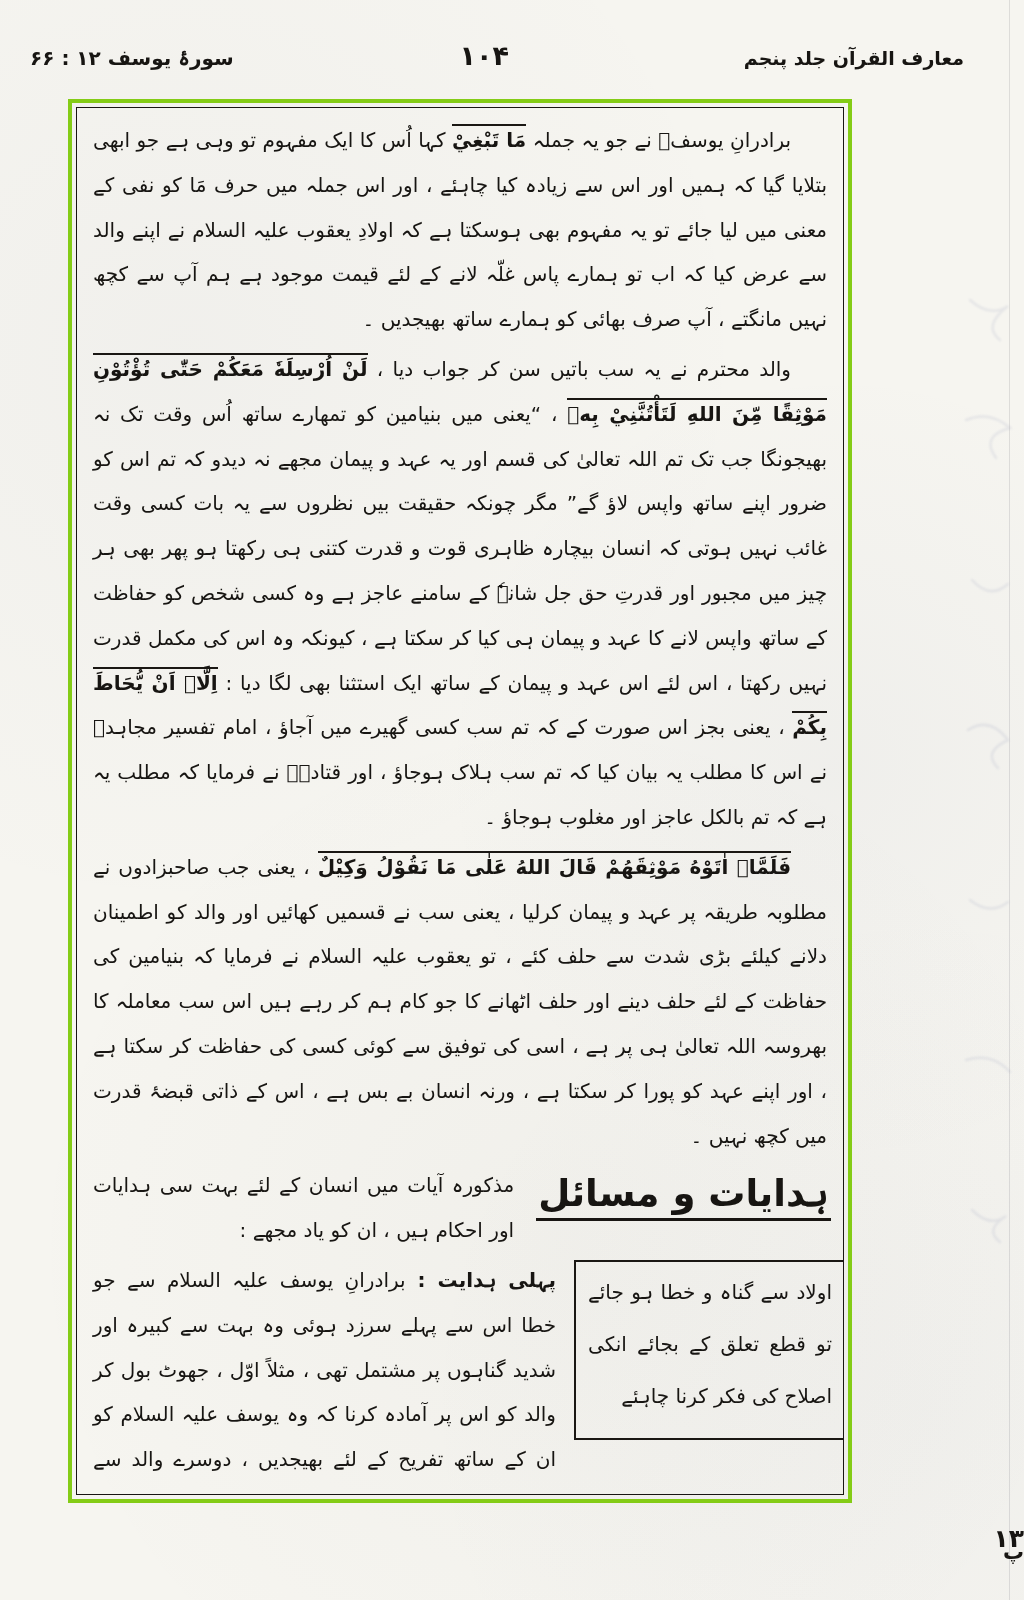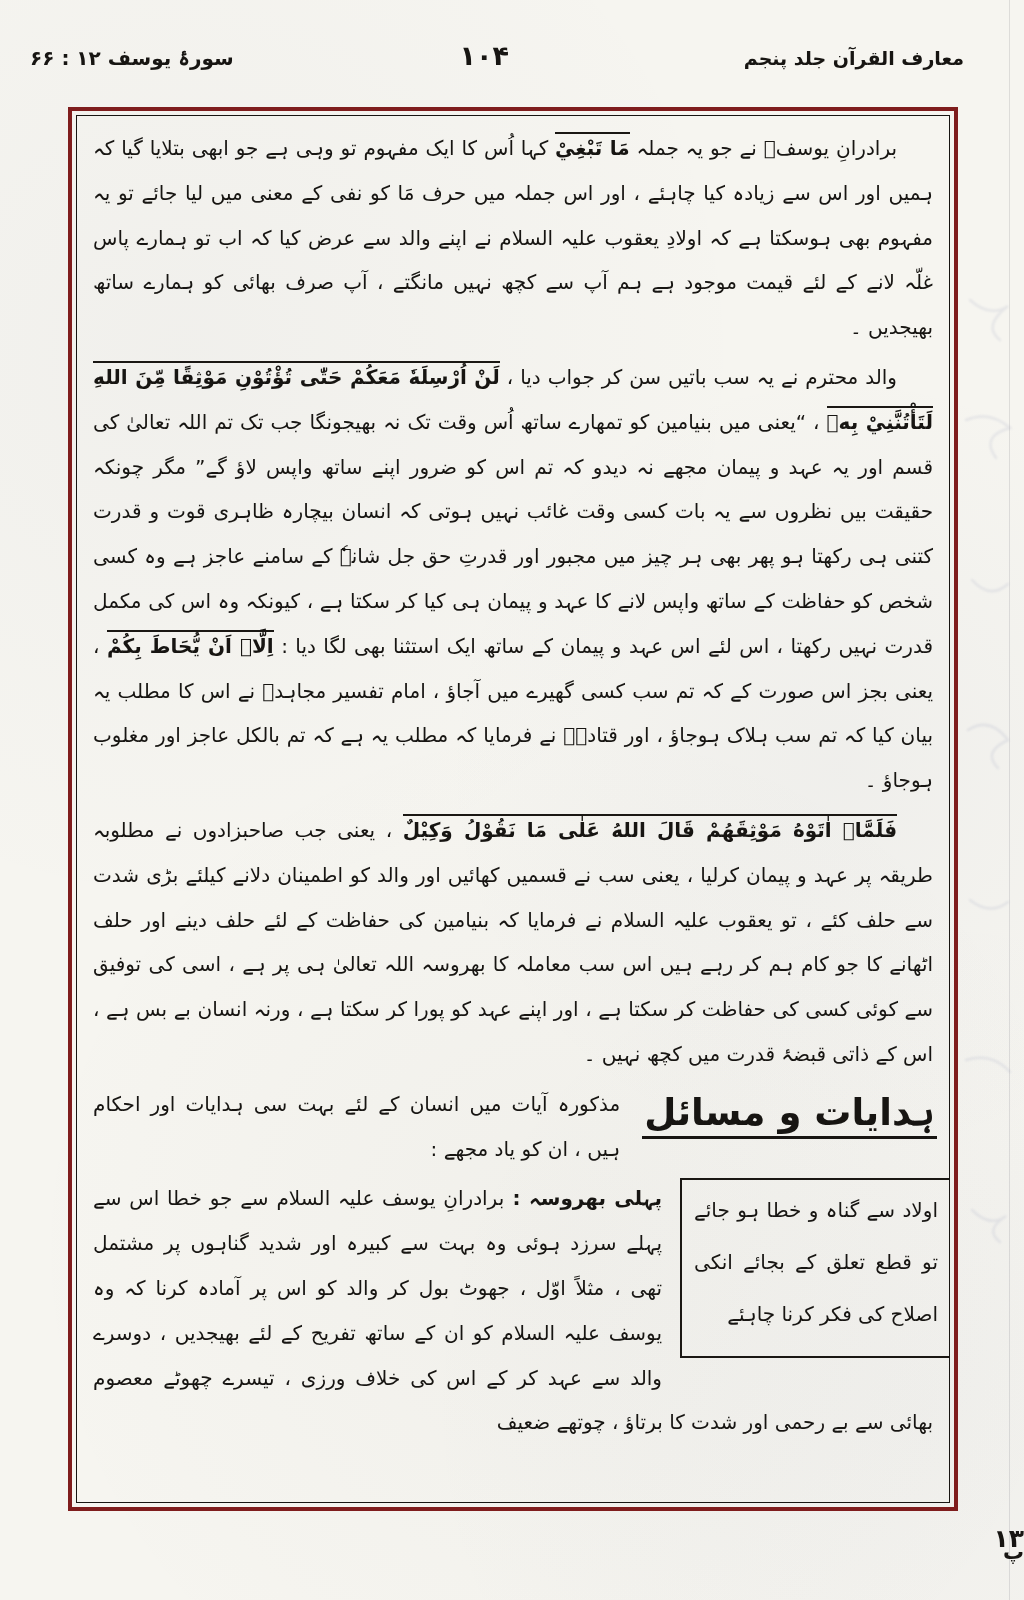--- a/index.html
+++ b/index.html
@@ -22,22 +22,22 @@
   .running-head{
     position:absolute;top:40px;left:30px;right:60px;
     display:flex;direction:rtl;justify-content:space-between;align-items:baseline;
     font-weight:700;font-size:19px;
   }
   .rh-title{letter-spacing:0;margin-left:37px;}
   .rh-num{font-size:27px;transform:translateX(14px);}
   .rh-ref{font-size:20px;}
 
   .frame{
-    position:absolute;left:68px;top:107px;width:890px;height:1404px;
-    border:4px solid #7f1d1d;box-sizing:border-box;
+    position:absolute;left:68px;top:99px;width:784px;height:1404px;
+    border:4px solid #84cc16;box-sizing:border-box;
   }
   .frame-inner{
     position:absolute;inset:4px;border:1.6px solid #181512;
     padding:10px 16px 6px;box-sizing:border-box;overflow:hidden;
   }
   .content{
     direction:rtl;text-align:justify;
     font-size:20px;line-height:2.24;
   }
   .para{margin:0 0 5px;}
@@ -103,21 +103,21 @@
 
       <p class="para indent"><span class="quran">فَلَمَّاۤ اٰتَوْهُ مَوْثِقَهُمْ قَالَ اللهُ عَلٰى مَا نَقُوْلُ وَكِيْلٌ</span><span> ، یعنی جب صاحبزادوں نے مطلوبہ طریقہ پر عہد و پیمان کرلیا ، یعنی سب نے قسمیں کھائیں اور والد کو اطمینان دلانے کیلئے بڑی شدت سے حلف کئے ، تو یعقوب علیہ السلام نے فرمایا کہ بنیامین کی حفاظت کے لئے حلف دینے اور حلف اٹھانے کا جو کام ہم کر رہے ہیں اس سب معاملہ کا بھروسہ اللہ تعالیٰ ہی پر ہے ، اسی کی توفیق سے کوئی کسی کی حفاظت کر سکتا ہے ، اور اپنے عہد کو پورا کر سکتا ہے ، ورنہ انسان بے بس ہے ، اس کے ذاتی قبضۂ قدرت میں کچھ نہیں ۔</span></p>
 
       <div class="section">
         <span class="hidayat-heading">ہدایات و مسائل</span>
         <p class="para"><span>مذکورہ آیات میں انسان کے لئے بہت سی ہدایات اور احکام ہیں ، ان کو یاد مجھے :</span></p>
       </div>
 
       <div>
         <div class="note-box"><span>اولاد سے گناہ و خطا ہو جائے تو قطع تعلق کے بجائے انکی اصلاح کی فکر کرنا چاہئے</span></div>
-        <p class="para"><span class="lead">پہلی بھروسہ : </span><span>برادرانِ یوسف علیہ السلام سے جو خطا اس سے پہلے سرزد ہوئی وہ بہت سے کبیرہ اور شدید گناہوں پر مشتمل تھی ، مثلاً اوّل ، جھوٹ بول کر والد کو اس پر آمادہ کرنا کہ وہ یوسف علیہ السلام کو ان کے ساتھ تفریح کے لئے بھیجدیں ، دوسرے والد سے عہد کر کے اس کی خلاف ورزی ، تیسرے چھوٹے معصوم بھائی سے بے رحمی اور شدت کا برتاؤ ، چوتھے ضعیف</span></p>
+        <p class="para"><span class="lead">پہلی ہدایت : </span><span>برادرانِ یوسف علیہ السلام سے جو خطا اس سے پہلے سرزد ہوئی وہ بہت سے کبیرہ اور شدید گناہوں پر مشتمل تھی ، مثلاً اوّل ، جھوٹ بول کر والد کو اس پر آمادہ کرنا کہ وہ یوسف علیہ السلام کو ان کے ساتھ تفریح کے لئے بھیجدیں ، دوسرے والد سے عہد کر کے اس کی خلاف ورزی ، تیسرے چھوٹے معصوم بھائی سے بے رحمی اور شدت کا برتاؤ ، چوتھے ضعیف</span></p>
       </div>
 
       <div class="clear"></div>
     </div>
   </div>
 </div>
 
 <footer class="catchword">
   <span class="cw-num">۱۳</span>
   <span class="cw-letter">پ</span>

